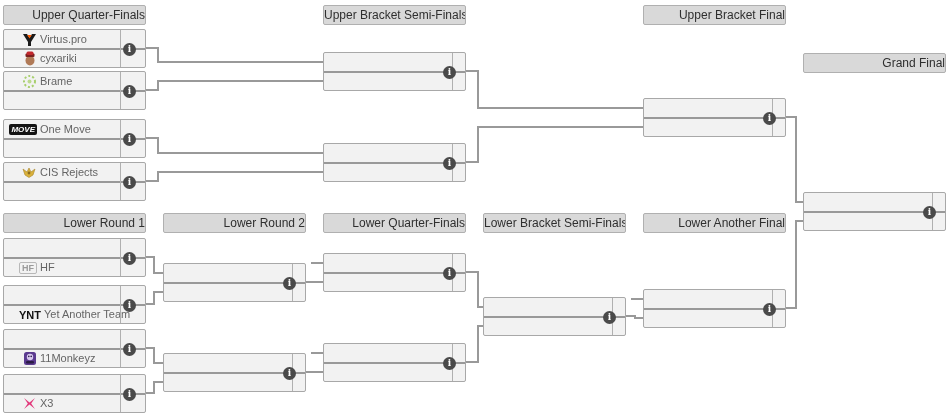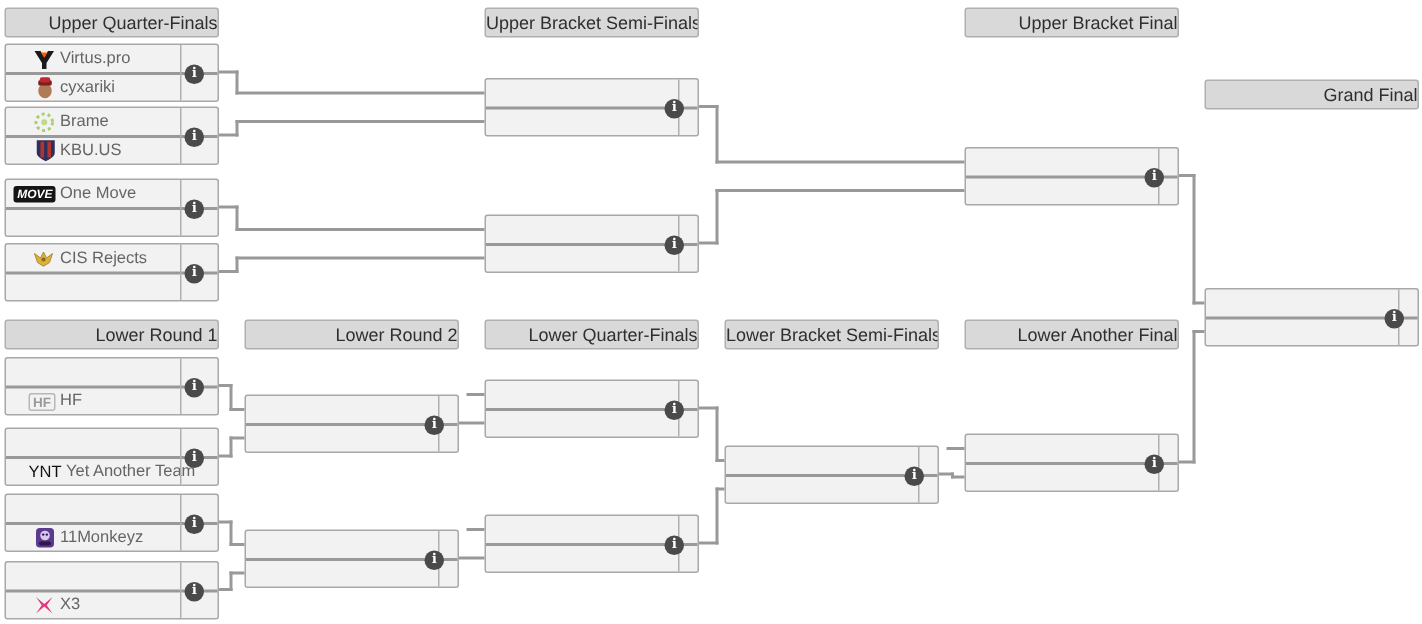--- a/index.html
+++ b/index.html
@@ -70,21 +70,21 @@
     font-size:11px;line-height:17px;
     white-space:nowrap;
   }
   .txtlogo{display:inline-block;}
   .txtlogo.move{
     background:#141414;color:#fff;
     font-size:8px;font-weight:bold;font-style:italic;
     padding:1px 2px;border-radius:2px;letter-spacing:0;
   }
   .txtlogo.ynt{
-    color:#111;font-size:11px;font-weight:400;letter-spacing:0;margin-left:44px;
+    color:#111;font-size:11px;font-weight:700;letter-spacing:0;margin-left:44px;
   }
   .txtlogo.hf{
     color:#9a9a9a;border:1px solid #b8b8b8;
     font-size:9px;font-weight:bold;
     padding:0 2px;border-radius:2px;
   }
   .line{
     position:absolute;
     background:var(--line);
     z-index:1;
@@ -180,30 +180,20 @@
     <div class="match" style="left: 3px; top: 71px; z-index: 2;">
       <div class="slot top">
         <span class="ticon">
           <svg width="15" height="15" viewBox="0 0 15 15">
             <circle cx="7.5" cy="7.5" r="5.5" fill="none" stroke="#a8cf6e" stroke-width="2" stroke-dasharray="2 2"></circle>
             <circle cx="7.5" cy="7.5" r="2" fill="#bcd98c"></circle>
           </svg>
         </span>
         <span class="tname">Brame</span>
       </div>
-      <div class="slot bot">
-        <span class="ticon">
-          <svg width="13" height="15" viewBox="0 0 13 15">
-            <path d="M0.5 0.5 H12.5 V9 C12.5 12 6.5 14.5 6.5 14.5 C6.5 14.5 0.5 12 0.5 9 Z" fill="#2e2f5e"></path>
-            <rect x="3" y="1.5" width="2.4" height="10.5" fill="#b3342e"></rect>
-            <rect x="7.6" y="1.5" width="2.4" height="10.5" fill="#b3342e"></rect>
-          </svg>
-        </span>
-        <span class="tname">KBU.US</span>
-      </div>
       <div class="mdivider"></div>
       <div class="score-sep" style="left: 116px;"></div>
       <div class="info">i</div>
     </div>
     <div class="match" style="left: 3px; top: 119px; z-index: 2;">
       <div class="slot top">
         <span class="ticon">
           <span class="txtlogo move">MOVE</span>
         </span>
         <span class="tname">One Move</span>

